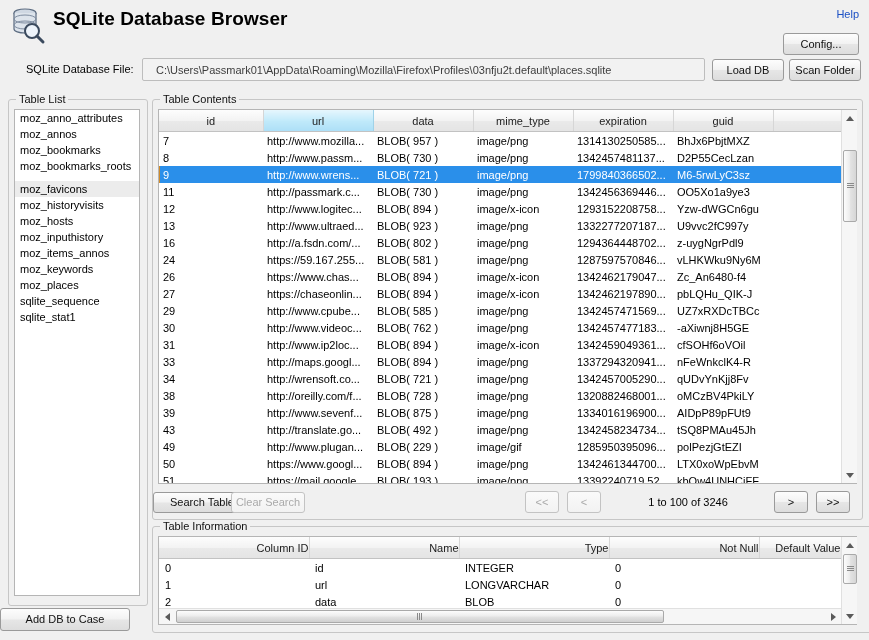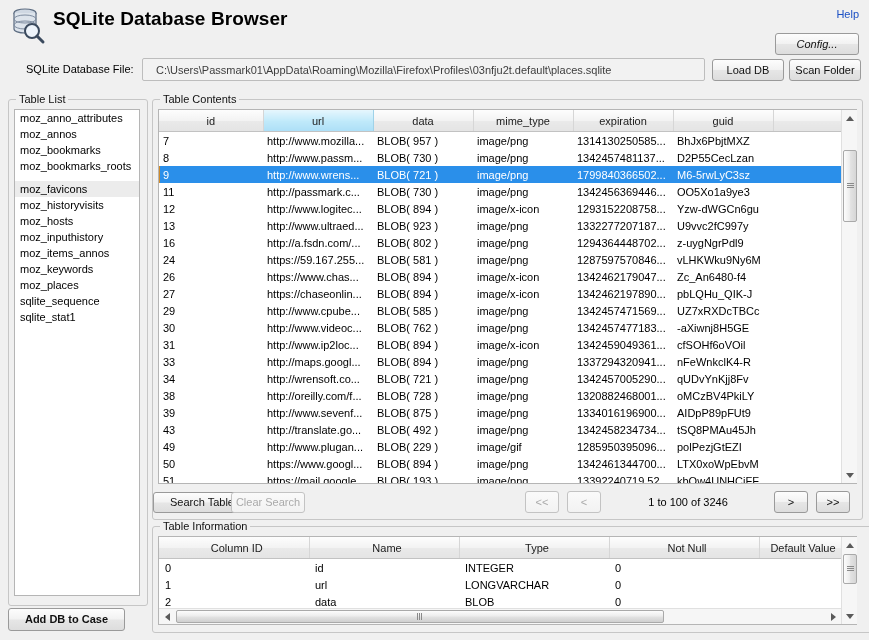--- a/index.html
+++ b/index.html
@@ -39,21 +39,21 @@
     color: #111;
     text-align: center;
     cursor: pointer;
     box-sizing: border-box;
     padding: 0;
     line-height: 1;
     display: flex; align-items: center; justify-content: center;
   }
   .btn.disabled { color: #aaa; border-color: #c3c3c3;
     background: linear-gradient(to bottom,#fafafa 0%,#f2f2f2 100%); }
-  #config-button { position: absolute; right: 10px; top: 33px; width: 84px; height: 22px; font-style: italic; }
+  #config-button { position: absolute; right: 10px; top: 33px; width: 76px; height: 22px; }
   #load-db-button { position: absolute; left: 712px; top: 59px; width: 72px; height: 22px; }
   #scan-folder-button { position: absolute; left: 789px; top: 59px; width: 72px; height: 22px; }
 
   .db-file-label {
     position: absolute; left: 26px; top: 63px; font-size: 11px;
   }
   #db-file-input {
     position: absolute; left: 142px; top: 58px; width: 563px; height: 23px;
     border: 1px solid #bdbdbd; background: #f2f2f2; color: #3d3d3d;
     font-family: "Liberation Sans", sans-serif; font-size: 11px;
@@ -79,21 +79,21 @@
     background: #fff; border: 1px solid #b5b5b5;
     overflow: hidden; box-sizing: border-box;
   }
   .tl-item {
     padding: 1px 4px 1px 5px; font-size: 11px; line-height: 14px;
     white-space: nowrap; cursor: default;
   }
   .tl-item.selected { background: #ececec; margin-top: 7px; }
 
   #add-db-button {
-    position: absolute; left: 8px; top: 608px; width: 117px; height: 23px; font-weight: bold;
+    position: absolute; left: 0; top: 608px; width: 130px; height: 23px;
   }
 
   
   .grid-wrap {
     position: absolute; background: #fff;
     border: 1px solid #b5b5b5; box-sizing: border-box; overflow: hidden;
   }
   #contents-grid { left: 5px; top: 9px; width: 699px; height: 375px; }
   table.grid { border-collapse: collapse; table-layout: fixed; width: 682px; }
   table.grid th {
@@ -181,21 +181,21 @@
   #last-page-button  { position: absolute; left: 816px; top: 491px; width: 34px; height: 22px; }
   #page-status {
     position: absolute; left: 608px; top: 496px; width: 160px;
     text-align: center; font-size: 11px;
   }
 
   
   #info-grid { left: 5px; top: 9px; width: 699px; height: 89px; }
   table.infogrid { border-collapse: collapse; table-layout: fixed; width: 682px; }
   table.infogrid th {
-    height: 21px; font-weight: normal; font-size: 11px; text-align: center;
+    height: 21px; font-weight: normal; font-size: 11px; text-align: right;
     padding: 0 0 0 6px;
     background: linear-gradient(to bottom,#fdfdfd 0%,#f3f3f3 50%,#eaeaea 51%,#e4e4e4 100%);
     border-right: 1px solid #d6d6d6; border-bottom: 1px solid #c2c2c2;
     color: #1b1b1b;
   }
   table.infogrid td {
     height: 17px; font-size: 11px; padding: 0 0 0 6px; white-space: nowrap; overflow: hidden;
   }
   col.i-cid { width: 150px; }
   col.i-name { width: 150px; }

